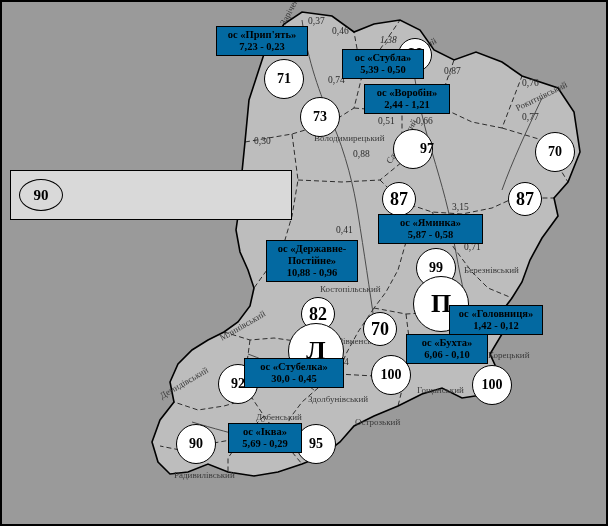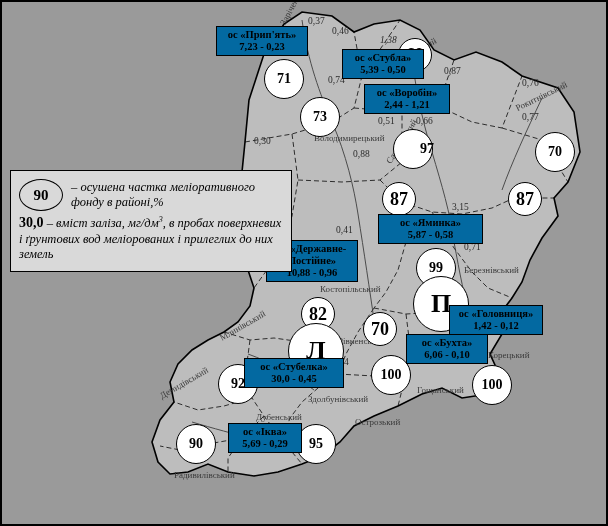--- a/index.html
+++ b/index.html
@@ -256,21 +256,16 @@
 30,0 - 0,45</div>
       <div class="labelbox" style="left: 226px; top: 421px; width: 74px;">ос «Іква»
 5,69 - 0,29</div>
     </div>
 
   <div id="legend">
     <div class="row1">
       <div class="legend-circle">
         <span>90</span>
       </div>
-      <div class="legend-text1">– осушена частка меліоративного фонду в районі,%</div>
-    </div>
-    <div class="legend-text2">
-      <span class="big">30,0</span>
-      <span>– вміст заліза, мг/дм</span><sup>3</sup><span>, в пробах поверхневих і ґрунтових вод меліорованих і прилеглих до них земель</span>
     </div>
   </div>
 
 </div>
 
 </body></html>

